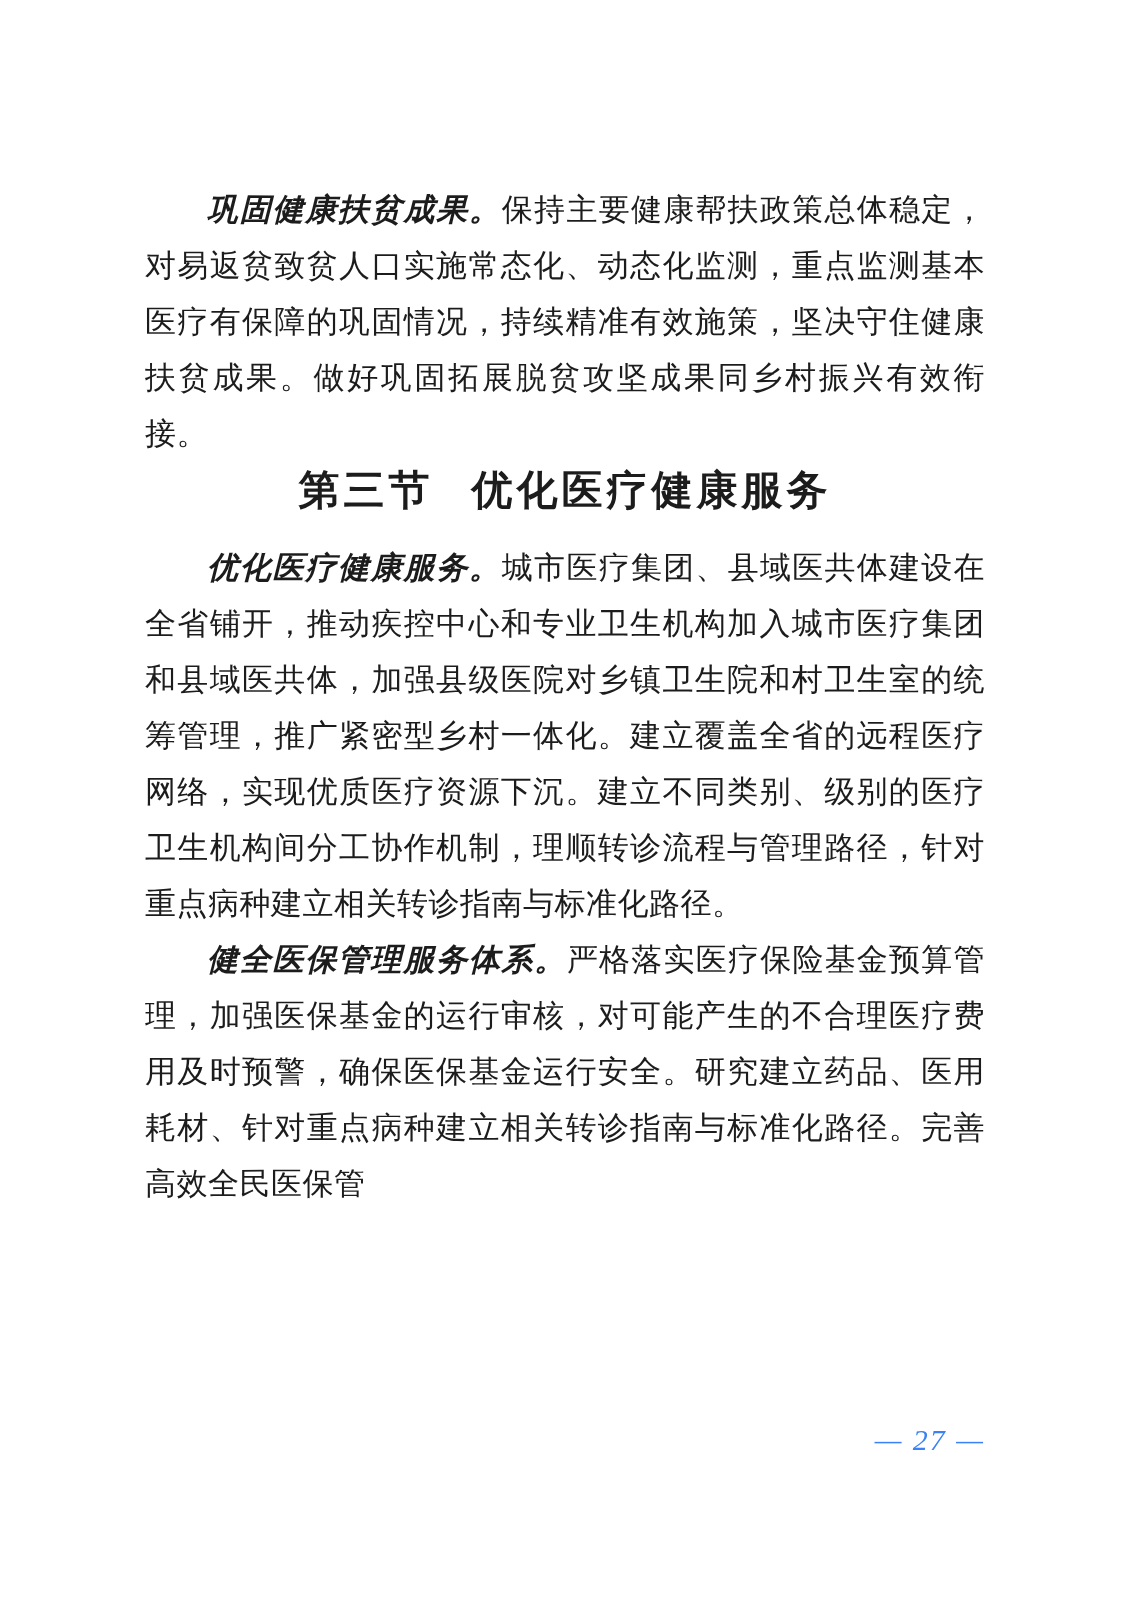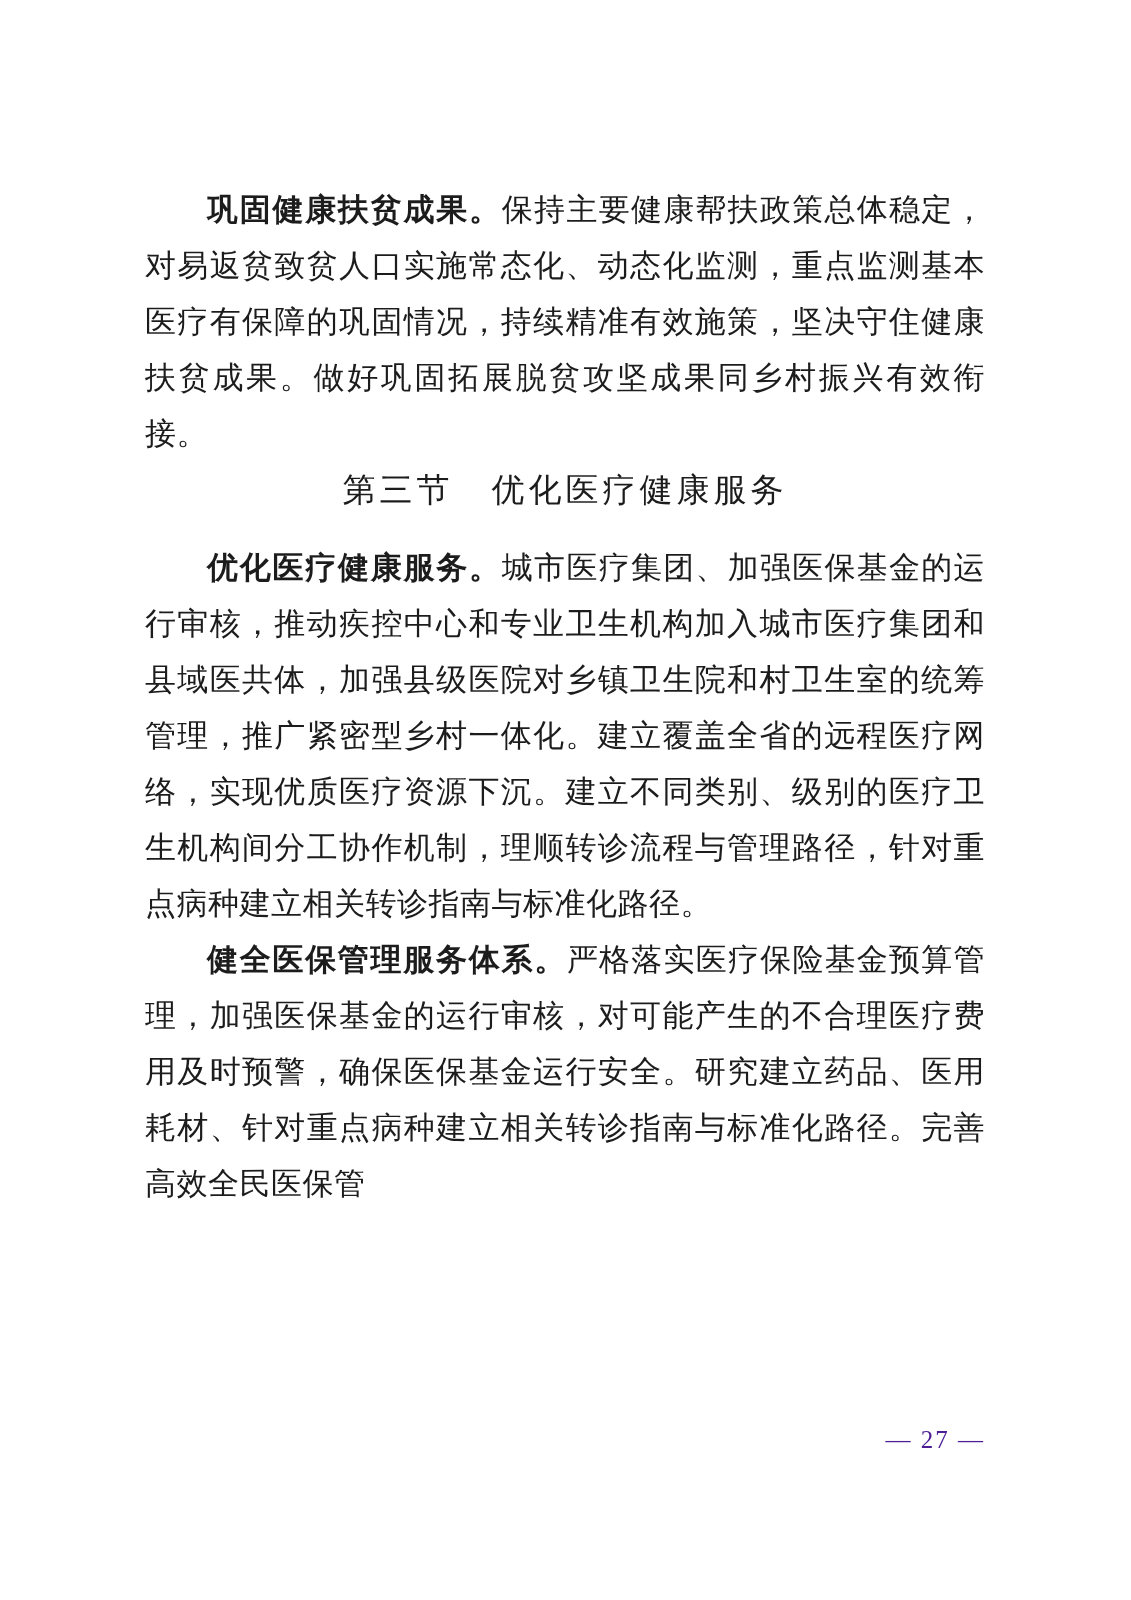--- a/index.html
+++ b/index.html
@@ -29,55 +29,57 @@
     line-height: 56px;
     text-align: justify;
     text-justify: inter-character;
     text-indent: 2em;
     letter-spacing: 0.5px;
   }
   .para .lead {
     font-weight: 700;
     font-family: "Liberation Sans", "DejaVu Sans", sans-serif;
     letter-spacing: 1px;
+    font-style: italic;
   }
   .heading {
     margin: 0 0 22px 0;
-    font-size: 33px;
+    font-size: 41px;
     line-height: 56px;
     text-align: center;
-    font-weight: 400;
+    font-weight: 700;
     letter-spacing: 4px;
     white-space: nowrap;
   }
   .heading .hgap {
     display: inline-block;
     width: 38px;
   }
   .pagenum {
     position: absolute;
     top: 1422px;
     right: 146px;
-    font-size: 25px;
+    font-size: 30px;
     line-height: 36px;
     letter-spacing: 2px;
-    color: #4c1d95;
+    color: #3b82f6;
+    font-style: italic;
   }
 </style>
 </head>
 <body>
 
 <div class="page">
   <div class="content">
 
     <p class="para"><b class="lead">巩固健康扶贫成果。</b><span>保持主要健康帮扶政策总体稳定，对易返贫致贫人口实施常态化、动态化监测，重点监测基本医疗有保障的巩固情况，持续精准有效施策，坚决守住健康扶贫成果。做好巩固拓展脱贫攻坚成果同乡村振兴有效衔接。</span></p>
 
     <div class="heading"><span>第三节</span><span class="hgap"></span><span>优化医疗健康服务</span></div>
 
-    <p class="para"><b class="lead">优化医疗健康服务。</b><span>城市医疗集团、加强医保基金的运行审核，推动疾控中心和专业卫生机构加入城市医疗集团和县域医共体，加强县级医院对乡镇卫生院和村卫生室的统筹管理，推广紧密型乡村一体化。建立覆盖全省的远程医疗网络，实现优质医疗资源下沉。建立不同类别、级别的医疗卫生机构间分工协作机制，理顺转诊流程与管理路径，针对重点病种建立相关转诊指南与标准化路径。</span></p>
+    <p class="para"><b class="lead">优化医疗健康服务。</b><span>城市医疗集团、县域医共体建设在全省铺开，推动疾控中心和专业卫生机构加入城市医疗集团和县域医共体，加强县级医院对乡镇卫生院和村卫生室的统筹管理，推广紧密型乡村一体化。建立覆盖全省的远程医疗网络，实现优质医疗资源下沉。建立不同类别、级别的医疗卫生机构间分工协作机制，理顺转诊流程与管理路径，针对重点病种建立相关转诊指南与标准化路径。</span></p>
 
 
     <p class="para"><b class="lead">健全医保管理服务体系。</b><span>严格落实医疗保险基金预算管理，加强医保基金的运行审核，对可能产生的不合理医疗费用及时预警，确保医保基金运行安全。研究建立药品、医用耗材、针对重点病种建立相关转诊指南与标准化路径。完善高效全民医保管</span></p>
 
   </div>
 
   <div class="pagenum">— 27 —</div>
 </div>
 
 </body></html>

